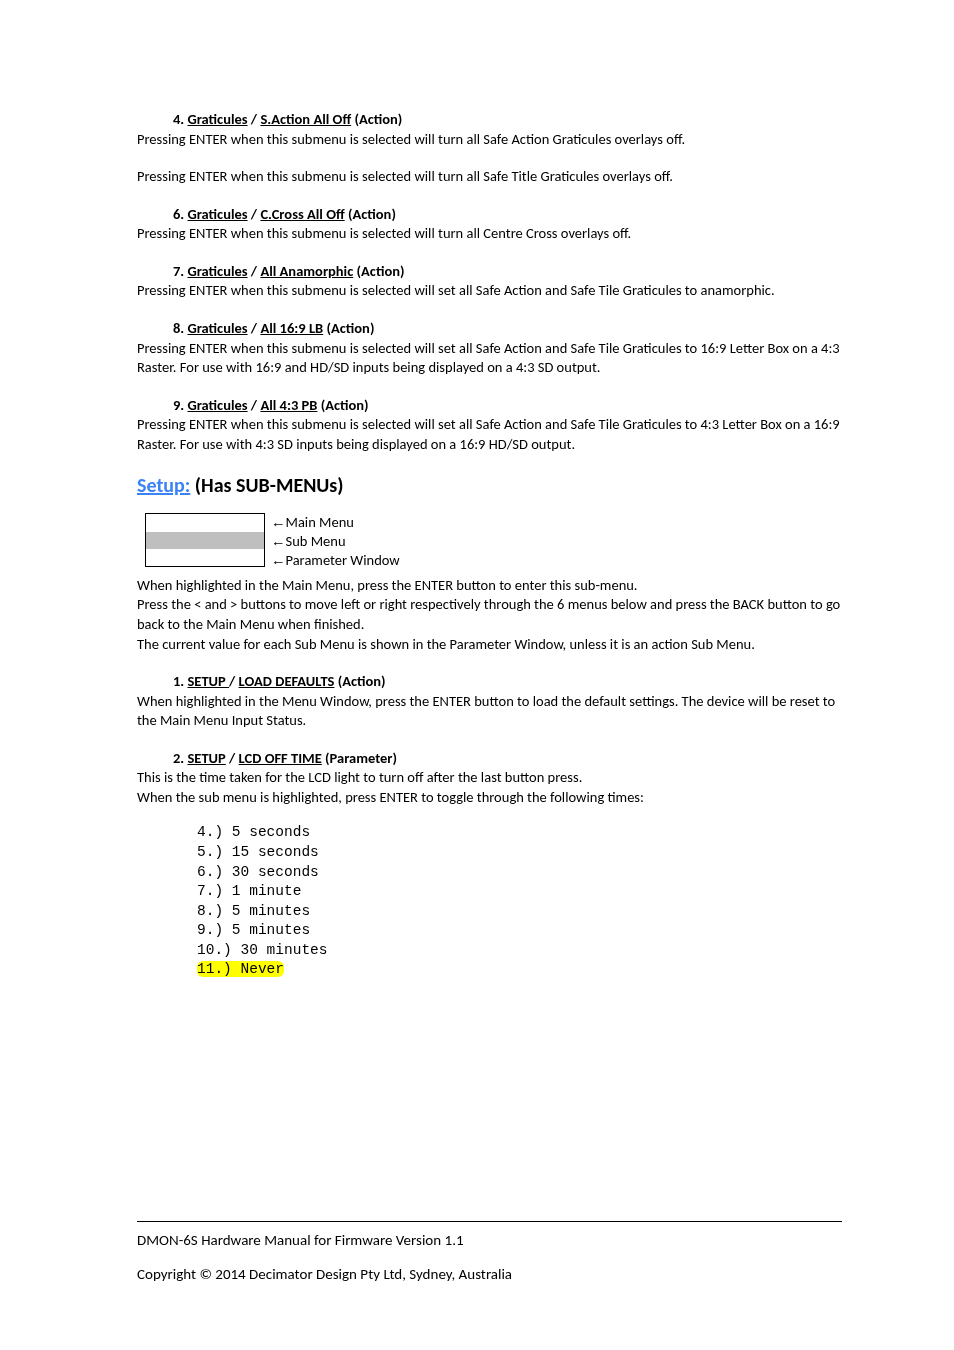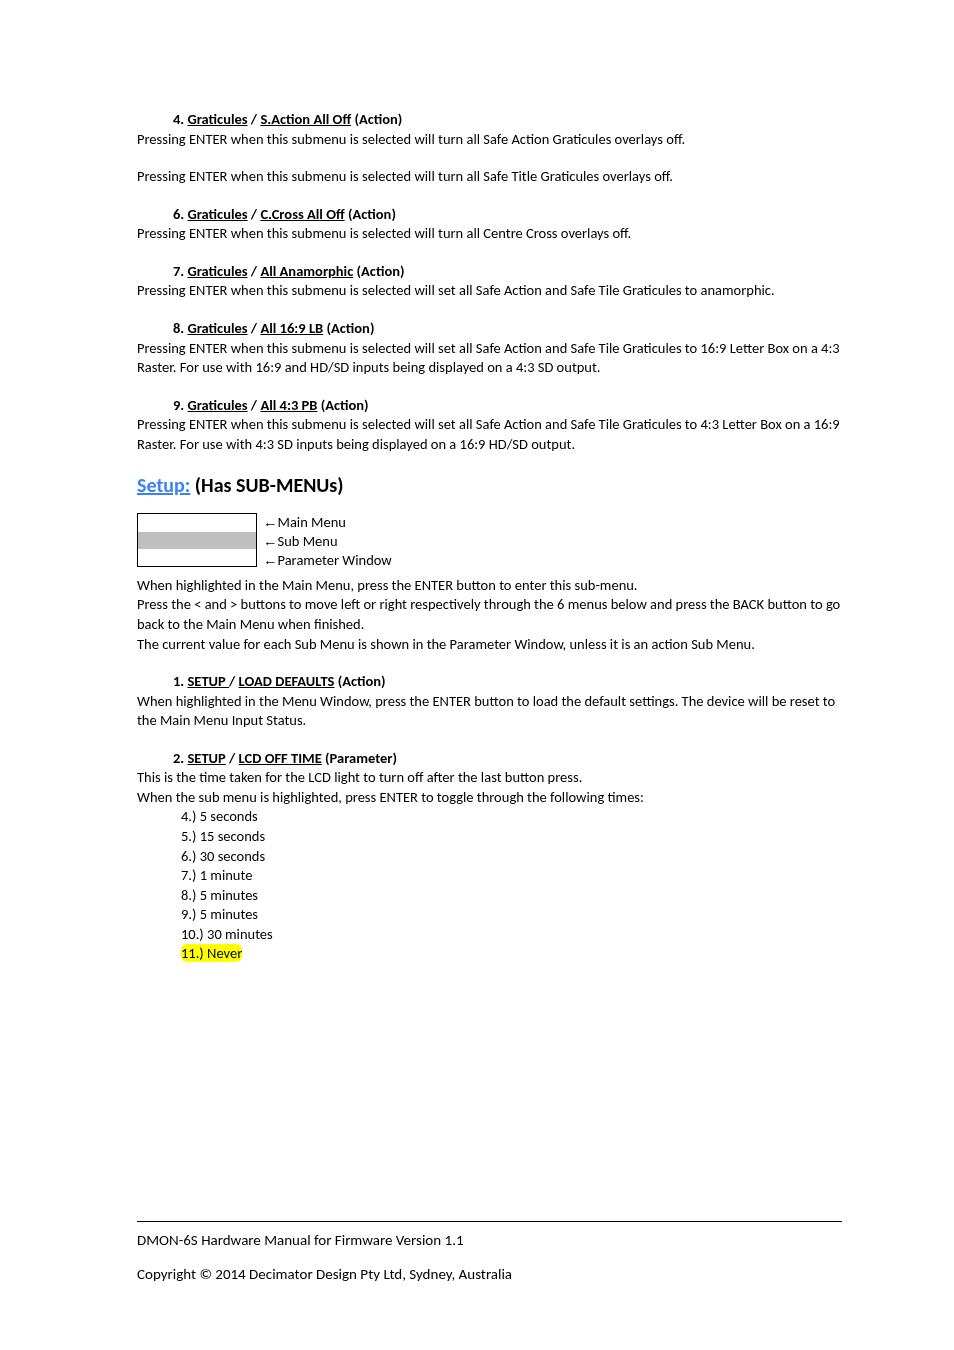--- a/index.html
+++ b/index.html
@@ -34,20 +34,21 @@
     margin-bottom: 14px;
   }
   .setup-link {
     color: #3b82f6;
     text-decoration: underline;
   }
   .menu-diagram {
     display: flex;
     align-items: flex-start;
     margin-bottom: 6px;
+    margin-left: 8px;
   }
   .menu-box {
     border: 1px solid #000;
     width: 120px;
     height: 54px;
     display: flex;
     flex-direction: column;
     box-sizing: border-box;
     margin-right: 6px;
   }
@@ -57,23 +58,24 @@
   }
   .menu-row.highlight {
     background: #bfbfbf;
   }
   .menu-labels {
     font-size: 14.5px;
     line-height: 1.3;
   }
   .arrow { font-family: Arial, sans-serif; }
   .list {
-    margin: 0;
+    margin: 16px;
     padding: 0 0 0 44px;
     list-style: none;
+    font-family: Liberation Mono, monospace;
   }
   .list li {
     line-height: 1.35;
   }
   .hl {
     background: #ffff00;
     border-radius: 6px;
   }
   .footer {
     position: absolute;

